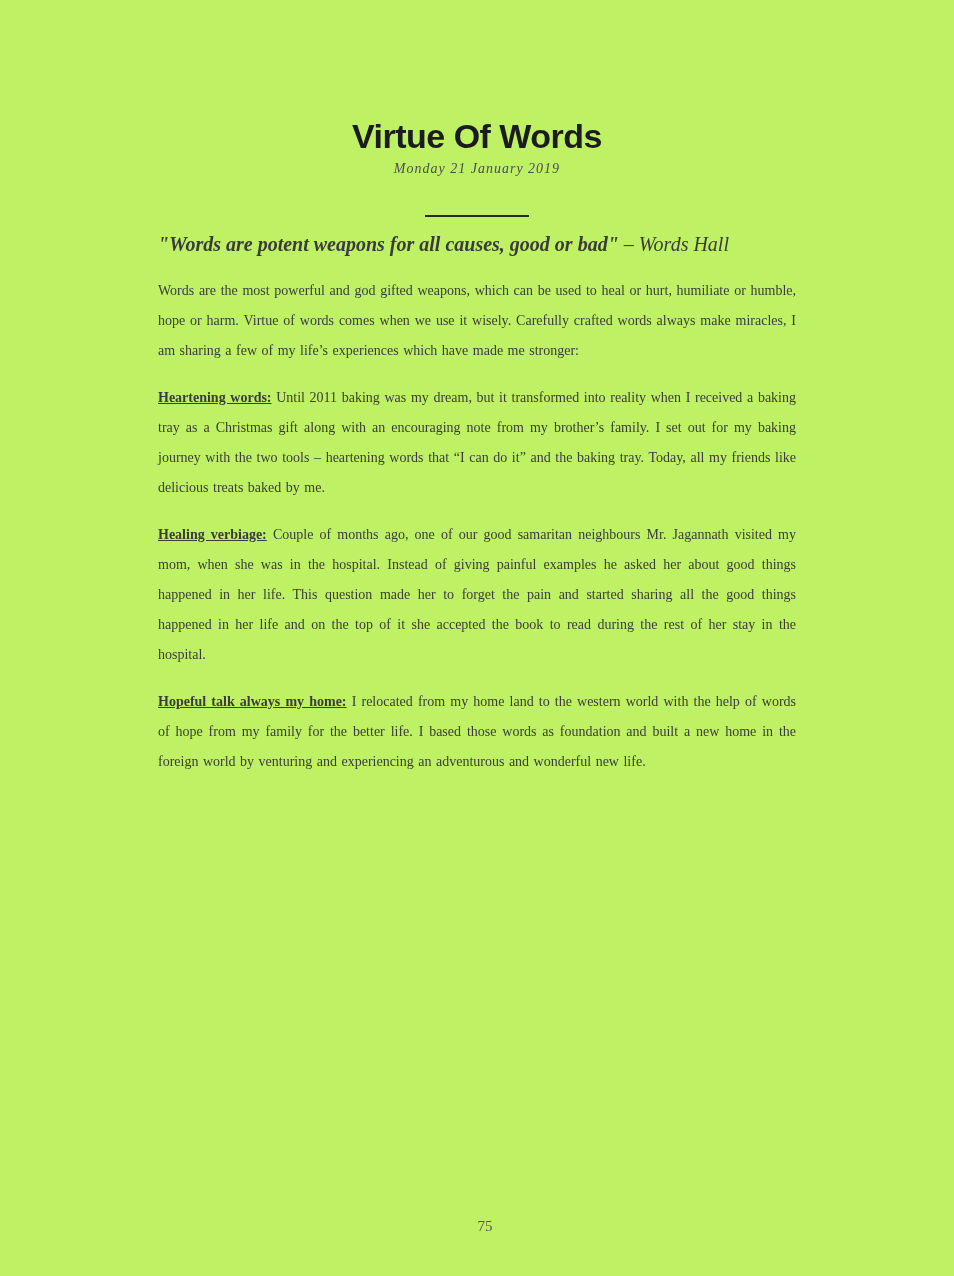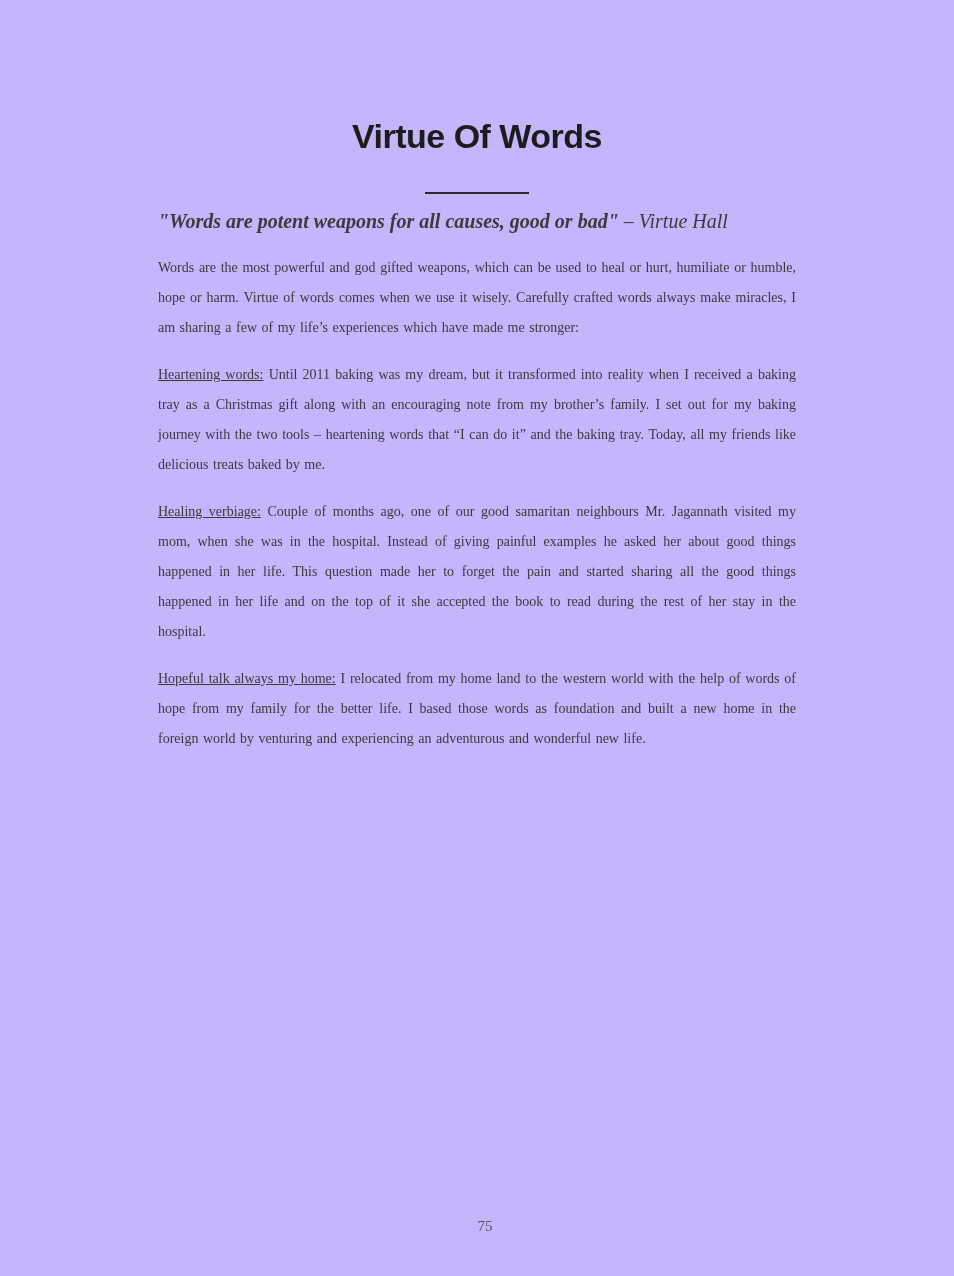--- a/index.html
+++ b/index.html
@@ -7,21 +7,21 @@
     width: 954px;
     height: 1276px;
     background: #ffffff;
     font-family: "Liberation Serif", serif;
     overflow: hidden;
   }
   .page {
     position: relative;
     width: 954px;
     height: 1276px;
-    background: #c4b5fd;
+    background: #bef264;
     padding-left: 37px;
   }
   .content {
     position: absolute;
     left: 158px;
     top: 0;
     width: 638px;
   }
   .header {
     padding-top: 116px;
@@ -66,21 +66,21 @@
   }
   .body-para {
     margin-top: 17px;
     font-size: 14px;
     line-height: 30px;
     text-align: justify;
     color: #3b3b3b;
     word-spacing: 1px;
   }
   .section-heading {
-    font-weight: normal;
+    font-weight: bold;
     text-decoration: underline;
     color: #3b3b3b;
     margin-top: 25px;
   }
   .page-number {
     position: absolute;
     top: 1218px;
     left: 8px;
     width: 954px;
     text-align: center;
@@ -90,25 +90,26 @@
   }
 </style>
 </head>
 <body>
 
 <div class="page">
   <div class="content">
 
     <div class="header">
       <div class="post-title">Virtue Of Words</div>
+      <div class="post-date">Monday 21 January 2019</div>
     </div>
 
     <div class="divider"></div>
 
-    <p class="quote-para"><span class="quote-text">"Words are potent weapons for all causes, good or bad"</span> <span class="quote-attrib">– Virtue Hall</span></p>
+    <p class="quote-para"><span class="quote-text">"Words are potent weapons for all causes, good or bad"</span> <span class="quote-attrib">– Words Hall</span></p>
 
     <p class="body-para">Words are the most powerful and god gifted weapons, which can be used to heal or hurt, humiliate or humble, hope or harm. Virtue of words comes when we use it wisely. Carefully crafted words always make miracles, I am sharing a few of my life’s experiences which have made me stronger:</p>
 
     <p class="body-para"><span class="section-heading">Heartening words:</span> <span>Until 2011 baking was my dream, but it transformed into reality when I received a baking tray as a Christmas gift along with an encouraging note from my brother’s family. I set out for my baking journey with the two tools – heartening words that “I can do it” and the baking tray. Today, all my friends like delicious treats baked by me.</span></p>
 
     <p class="body-para"><span class="section-heading">Healing verbiage:</span> <span>Couple of months ago, one of our good samaritan neighbours Mr. Jagannath visited my mom, when she was in the hospital. Instead of giving painful examples he asked her about good things happened in her life. This question made her to forget the pain and started sharing all the good things happened in her life and on the top of it she accepted the book to read during the rest of her stay in the hospital.</span></p>
 
     <p class="body-para"><span class="section-heading">Hopeful talk always my home:</span> <span>I relocated from my home land to the western world with the help of words of hope from my family for the better life. I based those words as foundation and built a new home in the foreign world by venturing and experiencing an adventurous and wonderful new life.</span></p>
 
 

